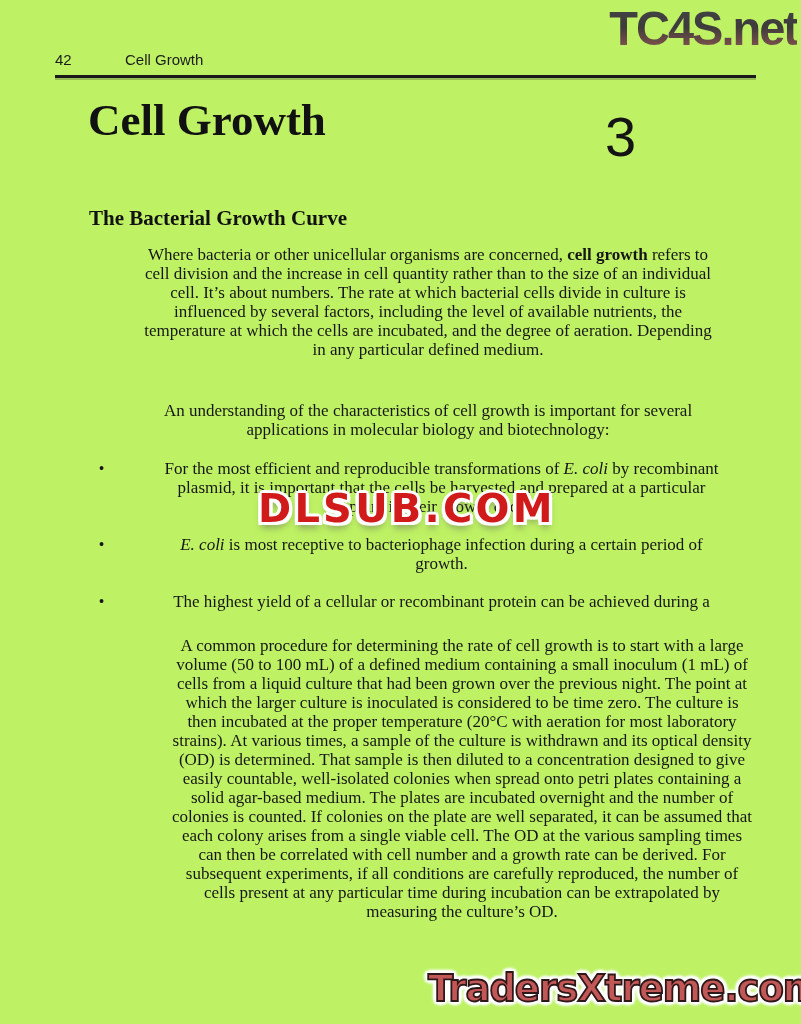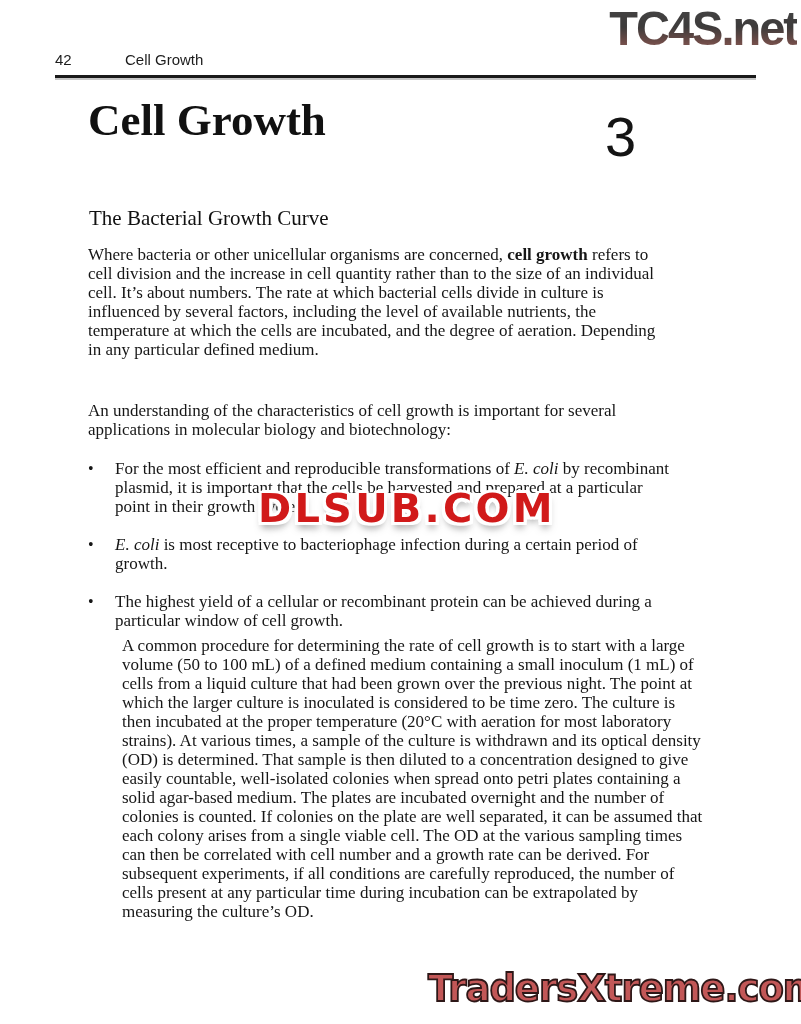--- a/index.html
+++ b/index.html
@@ -1,20 +1,20 @@
 <!DOCTYPE html>
 <html><head>
 <meta charset="utf-8">
 <style>
   html,body{margin:0;padding:0;background:#e8e8e8;}
   .page{
     position:relative;
     width:801px;height:1024px;
     margin:0 auto;
-    background:#ffffff;
+    background:#bef264;
     overflow:hidden;
     font-family:"Liberation Serif", serif;
     color:#161616;
   }
 
   
   .wm-top{
     position:absolute;top:0px;right:4px;
     font-family:"Liberation Sans", sans-serif;
     font-weight:700;font-size:47px;letter-spacing:-2px;
@@ -45,27 +45,27 @@
   }
   .chapter-number{
     position:absolute;left:605px;top:104px;
     font-family:"Liberation Sans", sans-serif;
     font-size:56px;font-weight:400;color:#141414;
   }
 
   
   .section-heading{
     position:absolute;left:89px;top:206px;
-    font-size:21px;font-weight:400;color:#111;margin:0;
+    font-size:21px;font-weight:700;color:#111;margin:0;
   }
 
   
   .body-block{
     position:absolute;left:88px;width:680px;
-    font-size:17px;line-height:19px;color:#161616;
+    font-size:17px;line-height:19px;color:#161616;text-align:center;
   }
   .tline{white-space:nowrap;}
   .tline .b{font-weight:700;}
   .tline .i{font-style:italic;}
   .p1{top:245px;}
   .p2{top:401px;}
   .bullets{top:459px;}
   .p3{top:636px;margin-left:34px;}
 
   .bullet-item{display:flex;}
@@ -144,21 +144,20 @@
       <span class="bullet-marker">•</span>
       <div class="bullet-text">
           <div class="tline"><span class="i">E. coli</span><span> is most receptive to bacteriophage infection during a certain period of</span></div>
           <div class="tline"><span>growth.</span></div>
         </div>
     </div>
     <div class="bullet-item">
       <span class="bullet-marker">•</span>
       <div class="bullet-text">
           <div class="tline"><span>The highest yield of a cellular or recombinant protein can be achieved during a</span></div>
-          <div class="tline"><span>particular window of cell growth.</span></div>
         </div>
     </div>
   </div>
 
   <div class="body-block p3">
       <div class="tline"><span>A common procedure for determining the rate of cell growth is to start with a large</span></div>
       <div class="tline"><span>volume (50 to 100 mL) of a defined medium containing a small inoculum (1 mL) of</span></div>
       <div class="tline"><span>cells from a liquid culture that had been grown over the previous night. The point at</span></div>
       <div class="tline"><span>which the larger culture is inoculated is considered to be time zero. The culture is</span></div>
       <div class="tline"><span>then incubated at the proper temperature (20°C with aeration for most laboratory</span></div>

